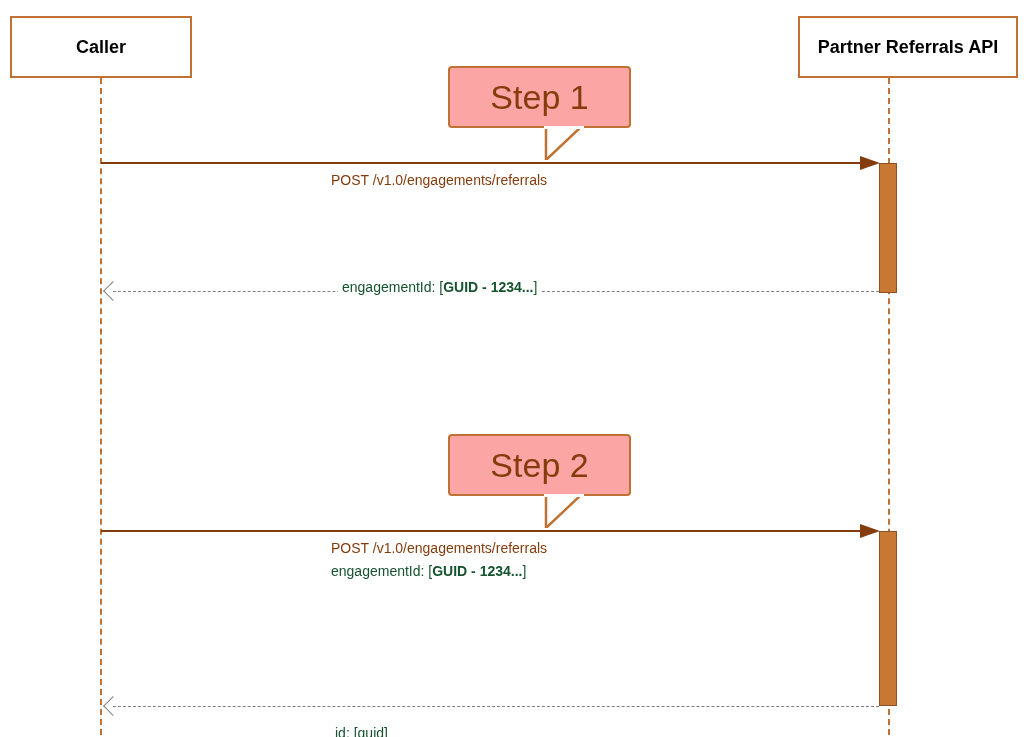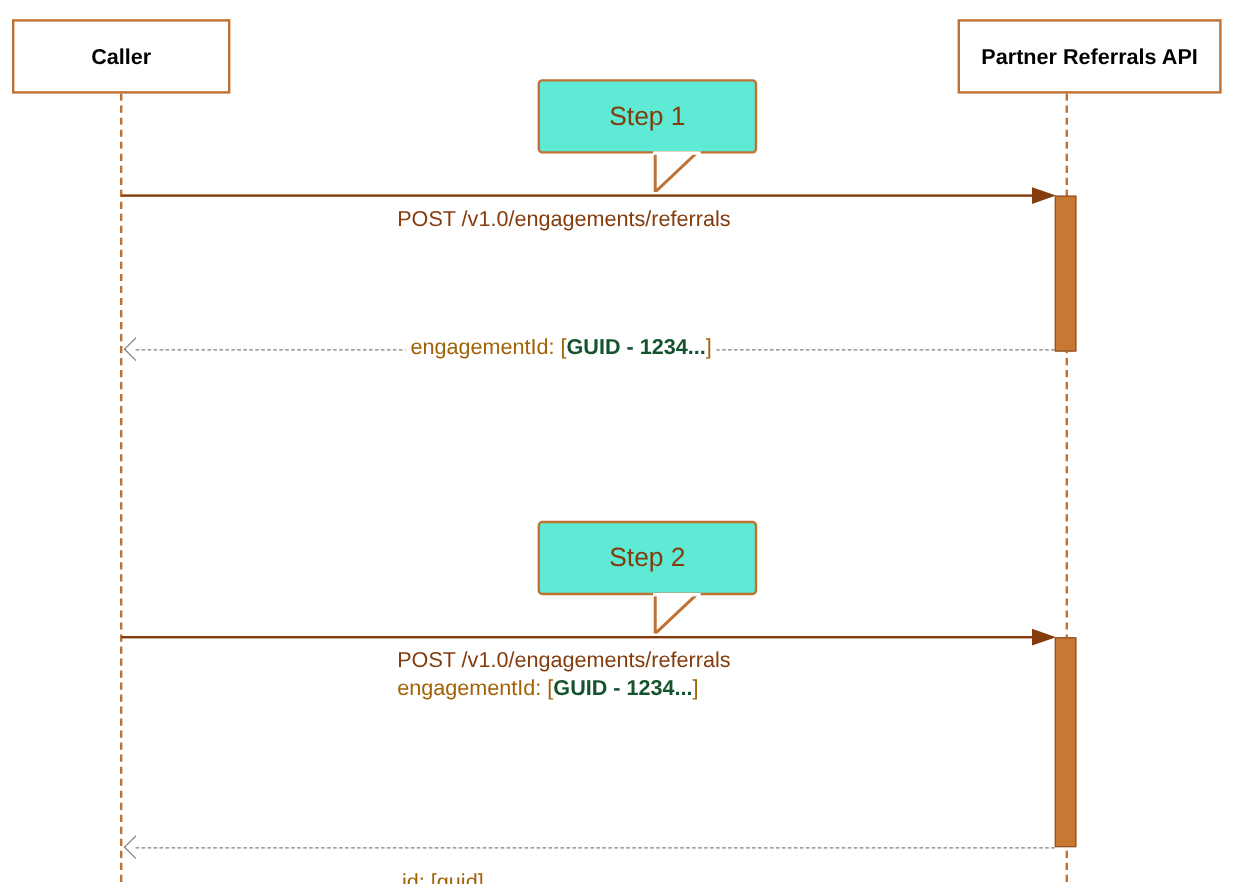--- a/index.html
+++ b/index.html
@@ -33,69 +33,69 @@
       color: #000000;
     }
     .lifeline {
       position: absolute;
       border-left: 2px dashed #bf7233;
       width: 0;
     }
     .speech-box {
       position: absolute;
       border: 2.5px solid #bf7233;
-      background: #5eead4;
+      background: #fca5a5;
       border-radius: 4px;
       text-align: center;
       display: flex;
       align-items: center;
       justify-content: center;
-      font-size: 22px;
+      font-size: 34px;
       color: #843c0c;
     }
     .activation {
       position: absolute;
       background: #c97833;
       border: 1px solid #8d5026;
       width: 18px;
     }
     .message-line-solid {
       position: absolute;
       background: #843c0c;
       height: 2px;
     }
     .message-line-dashed {
       position: absolute;
       border-top: 1.5px dashed #808080;
       height: 0;
     }
     .message-label {
       position: absolute;
-      font-size: 18px;
+      font-size: 14px;
       color: #843c0c;
       white-space: nowrap;
     }
     .arrow-head-solid {
       position: absolute;
       width: 0;
       height: 0;
       border-top: 7px solid transparent;
       border-bottom: 7px solid transparent;
       border-left: 20px solid #843c0c;
     }
     .arrow-head-open {
       position: absolute;
       width: 14px;
       height: 14px;
       border-left: 1.5px solid #808080;
       border-bottom: 1.5px solid #808080;
       transform: rotate(45deg);
     }
     .grey-text {
-      color: #a16207;
+      color: #14532d;
     }
     .blue-link {
       color: #14532d;
       font-weight: 700;
     }
   </style>
 </head>
 <body>
 
 <div class="diagram">

